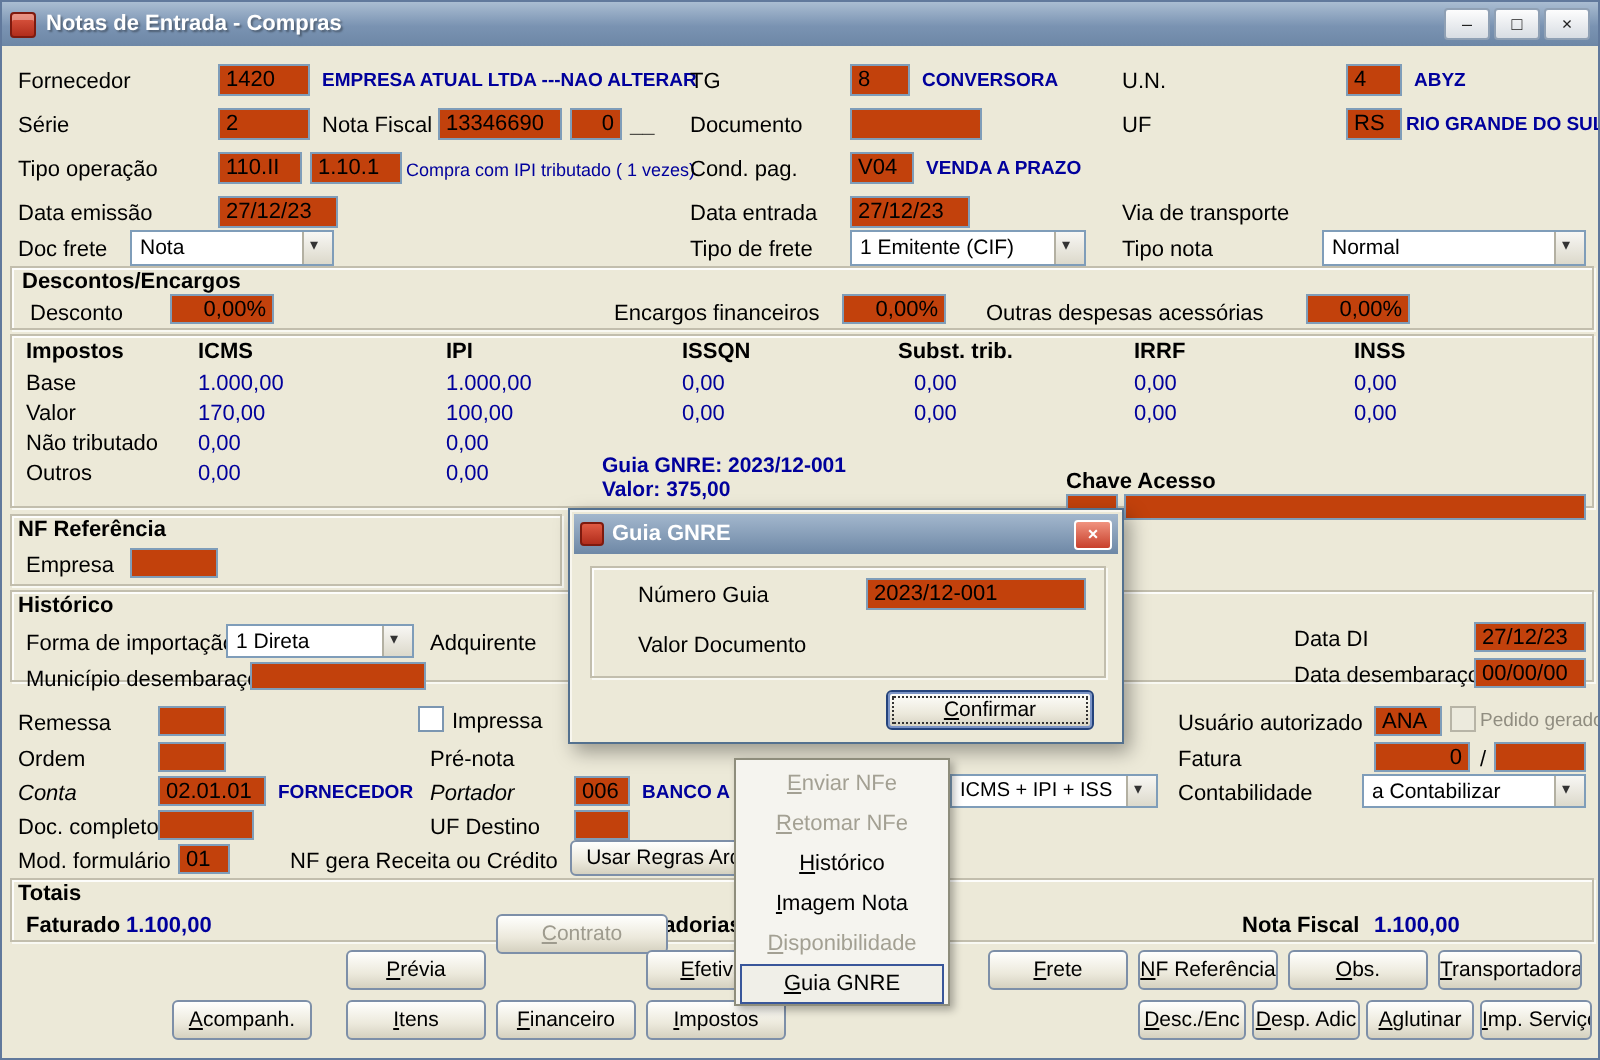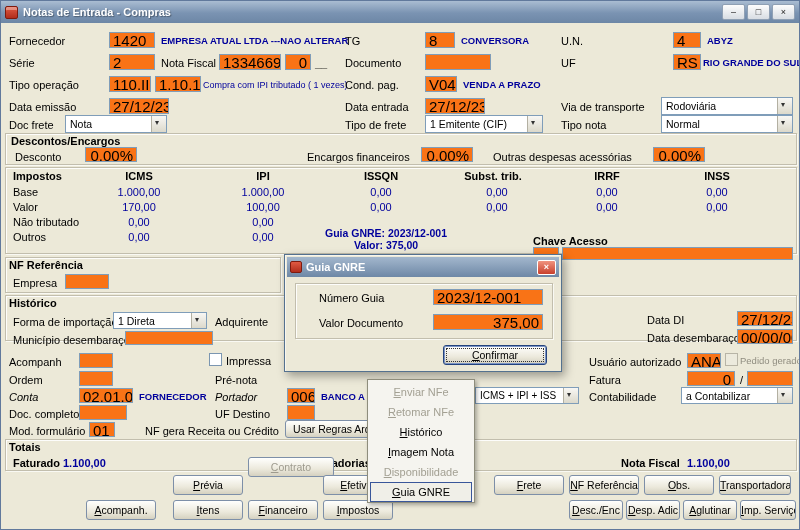--- a/index.html
+++ b/index.html
@@ -10,23 +10,23 @@
   .appicon{width:13px;height:13px;background:linear-gradient(#e05a43,#b12d1c);border:1px solid #7e1a0e;border-radius:2px;box-shadow:inset 0 3px 0 rgba(255,255,255,.35)}
   .wtitle{color:#fff;font-weight:bold;font-size:11px;text-shadow:1px 1px 1px rgba(0,0,0,.35)}
   .caps{margin-left:auto;display:flex;gap:2px}
   .cap{width:23px;height:16px;background:linear-gradient(#fdfdfd,#d8dde3);border:1px solid #8fa0b4;border-radius:2px;font-size:9px;line-height:14px;text-align:center;color:#222}
   .lbl{position:absolute;white-space:nowrap;font-size:11px;line-height:12px}
   .b{font-weight:bold}.i{font-style:italic}
   .nv{color:#00009c}
   .gray{color:#908d80}.s95{font-size:9.5px}.s9{font-size:9px}
   .desc{position:absolute;white-space:nowrap;color:#00009c;font-weight:bold;font-size:9.5px;line-height:12px}
   .desc.xs{font-weight:normal;font-size:9px}
-  .fld{position:absolute;height:16px;background:#f97316;border:1px solid #7f9db9;font-size:15px;line-height:13px;padding:1px 3px;white-space:nowrap;overflow:hidden}
+  .fld{position:absolute;height:16px;background:#c2410c;border:1px solid #7f9db9;font-size:11px;line-height:13px;padding:1px 3px;white-space:nowrap;overflow:hidden}
   .r{text-align:right}
-  .num{position:absolute;width:80px;text-align:center;font-size:11px;white-space:nowrap}
+  .num{position:absolute;width:80px;text-align:left;font-size:11px;white-space:nowrap}
   .combo{position:absolute;height:18px;background:#fff;border:1px solid #7f9db9}
   .combo .cv{display:block;margin-right:15px;padding:2px 2px 0 4px;font-size:10.5px;white-space:nowrap;overflow:hidden}
   .dd{position:absolute;top:0;right:0;bottom:0;width:15px;border-left:1px solid #b3b0a2;background:linear-gradient(#f8f7f4,#dcd9cb)}
   .dd::after{content:"▾";position:absolute;left:3px;top:2px;font-size:8px;color:#333}
   .chk{position:absolute;width:13px;height:13px;background:#fff;border:1px solid #7b96b1}
   .chk.dis{background:#eceadd;border-color:#b7b4a6}
   .gbox{position:absolute;border:1px solid #c2bead;box-shadow:inset 1px 1px 0 rgba(255,255,255,.9),1px 1px 0 rgba(255,255,255,.7)}
   .btn{position:absolute;height:20px;border:1px solid #7d8fa8;border-radius:3px;background:linear-gradient(#fffffd,#ece9dc 60%,#d5d1c0);font-size:10.5px;line-height:18px;text-align:center;white-space:nowrap;overflow:hidden;color:#000;cursor:default}
   .btn::first-letter{text-decoration:underline}
   .btn.dis{color:#9e9b8e}
@@ -85,24 +85,20 @@
   <div class="desc xs" style="left:202px;top:78px">Compra com IPI tributado ( 1 vezes)</div>
   <div class="lbl" style="left:344px;top:78px">Cond. pag.</div>
   <div class="fld" style="left:424px;top:75px;width:32px">V04</div>
   <div class="desc" style="left:462px;top:78px">VENDA A PRAZO</div>
 
   <div class="lbl" style="left:8px;top:100px">Data emissão</div>
   <div class="fld" style="left:108px;top:97px;width:60px">27/12/23</div>
   <div class="lbl" style="left:344px;top:100px">Data entrada</div>
   <div class="fld" style="left:424px;top:97px;width:60px">27/12/23</div>
   <div class="lbl" style="left:560px;top:100px">Via de transporte</div>
-  <div class="combo" style="left:660px;top:96px;width:132px">
-    <span class="cv">Rodoviária</span>
-    <span class="dd"></span>
-  </div>
 
   <div class="lbl" style="left:8px;top:118px">Doc frete</div>
   <div class="combo" style="left:64px;top:114px;width:102px">
     <span class="cv">Nota</span>
     <span class="dd"></span>
   </div>
   <div class="lbl" style="left:344px;top:118px">Tipo de frete</div>
   <div class="combo" style="left:424px;top:114px;width:118px">
     <span class="cv">1 Emitente (CIF)</span>
     <span class="dd"></span>
@@ -175,21 +171,21 @@
     <span class="dd"></span>
   </div>
   <div class="lbl" style="left:214px;top:315px">Adquirente</div>
   <div class="lbl" style="left:12px;top:333px">Município desembaraço</div>
   <div class="fld" style="left:124px;top:330px;width:88px;height:14px"></div>
   <div class="lbl" style="left:646px;top:313px">Data DI</div>
   <div class="fld" style="left:736px;top:310px;width:56px;height:15px">27/12/23</div>
   <div class="lbl" style="left:646px;top:331px">Data desembaraço</div>
   <div class="fld" style="left:736px;top:328px;width:56px;height:15px">00/00/00</div>
 
-  <div class="lbl" style="left:8px;top:355px">Acompanh</div>
+  <div class="lbl" style="left:8px;top:355px">Remessa</div>
   <div class="fld" style="left:78px;top:352px;width:34px;height:15px"></div>
   <div class="chk" style="left:208px;top:352px"></div>
   <div class="lbl" style="left:225px;top:354px">Impressa</div>
   <div class="lbl" style="left:588px;top:355px">Usuário autorizado</div>
   <div class="fld" style="left:686px;top:352px;width:34px;height:15px">ANA</div>
   <div class="chk dis" style="left:724px;top:352px"></div>
   <div class="lbl gray s95" style="left:739px;top:354px">Pedido gerado</div>
 
   <div class="lbl" style="left:8px;top:373px">Ordem</div>
   <div class="fld" style="left:78px;top:370px;width:34px;height:15px"></div>
@@ -262,17 +258,16 @@
   <div class="dialog">
     <div class="dtitle">
       <div class="dicon"></div>
       <span>Guia GNRE</span>
       <div class="dclose">×</div>
     </div>
     <div class="gbox" style="left:10px;top:28px;width:258px;height:56px"></div>
     <div class="lbl" style="left:34px;top:37px">Número Guia</div>
     <div class="fld" style="left:148px;top:34px;width:110px">2023/12-001</div>
     <div class="lbl" style="left:34px;top:62px">Valor Documento</div>
-    <div class="fld r" style="left:148px;top:59px;width:110px">375,00</div>
     <div class="btn def" style="left:158px;top:90px;width:104px">Confirmar</div>
   </div>
 
 </div>
 
 </body></html>

